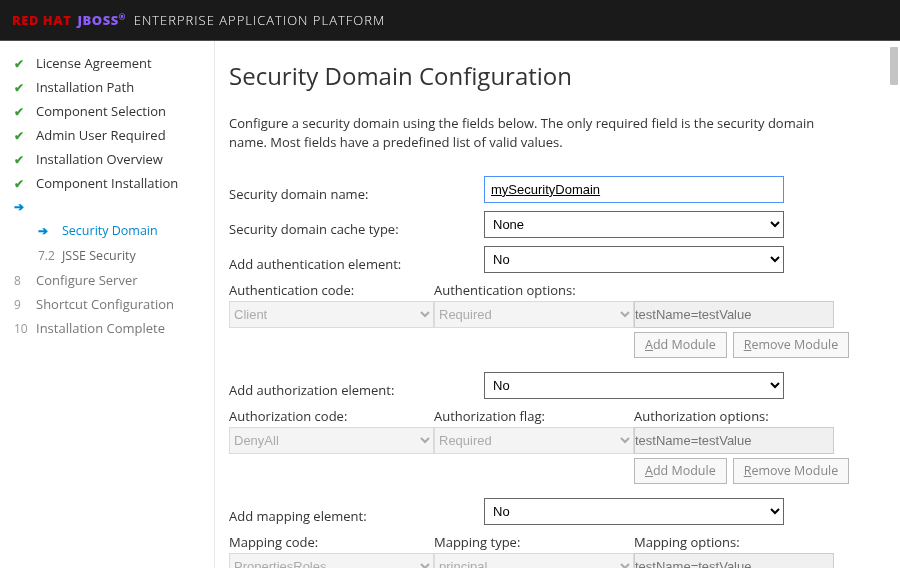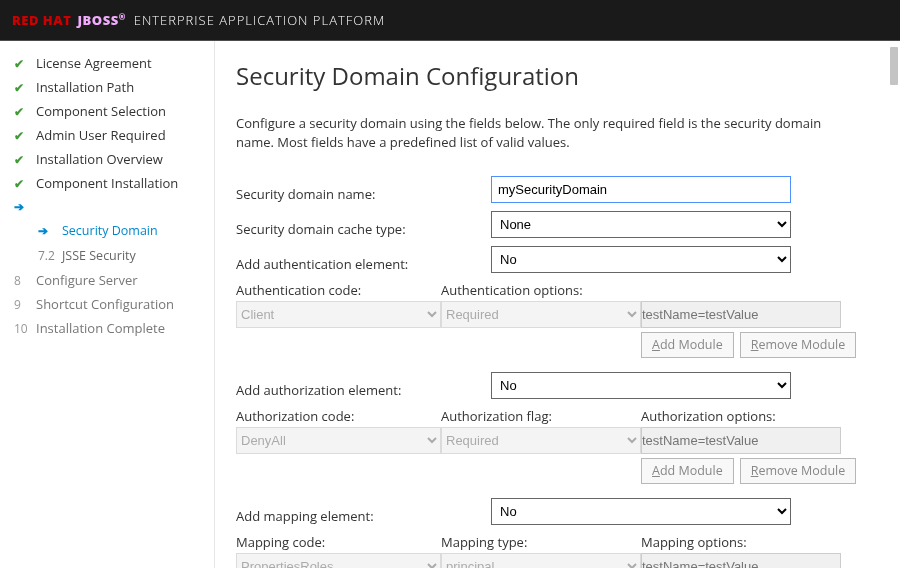--- a/index.html
+++ b/index.html
@@ -1,42 +1,42 @@
 <!DOCTYPE html>
 <html><head>
 <meta charset="utf-8">
 <style>
   * { box-sizing: border-box; margin: 0; padding: 0; }
   body { font-family: "Open Sans", "Helvetica Neue", Arial, sans-serif; font-size: 13px; color: #333; background: #fff; width: 900px; height: 568px; overflow: hidden; }
   .header { background: #1a1a1a; color: #fff; height: 40px; display: flex; align-items: center; padding: 0 12px; }
   .header .brand-red { color: #c00; font-weight: 800; letter-spacing: 0.5px; }
-  .header .brand-sub { color: #f0abfc; font-weight: 800; margin-left: 6px; letter-spacing: 0.5px;}
+  .header .brand-sub { color: #8b5cf6; font-weight: 800; margin-left: 6px; letter-spacing: 0.5px;}
   .header .brand-light { color: #fff; font-weight: 300; margin-left: 8px; letter-spacing: 1px;}
   .header-bottom { height:1px; background:#4d4d4d;}
-  .container { display: flex; height: 527px; gap: 7px; }
+  .container { display: flex; height: 527px; }
   .sidebar { width: 215px; background: #fff; border-right: 1px solid #e6e6e6; padding: 10px 0; font-size: 13px; }
   .sidebar .item { display: flex; align-items: center; padding: 3px 10px 3px 14px; color: #333; cursor: pointer; }
   .sidebar .item .ic { width: 22px; text-align:left; font-size:12px; }
   .sidebar .item.done .ic { color: #3f9c35; font-weight:bold;}
   .sidebar .item.current .ic { color: #0088ce; font-weight:bold;}
   .sidebar .item.current { color:#0088ce;}
   .sidebar .item.pending .ic { color: #999; font-weight:normal; font-size:12px; width:22px;}
   .sidebar .item.pending { color:#777;}
   .sidebar .sub { padding-left: 38px; display:flex; align-items:flex-start; padding-top:4px; padding-bottom:4px; font-size:12.5px; cursor:pointer; color:#666;}
   .sidebar .sub.active { color:#0088ce; }
   .sidebar .sub .subic { width:24px; color:#0088ce; font-weight:bold; font-size:12px;}
   .sidebar .sub .subnum { width:24px; color:#888; font-size:12px;}
   .main { flex:1; padding: 18px 26px 0 14px; overflow-y:auto; position:relative; }
   .scrollbar { position:absolute; right:2px; top:6px; width:8px; height:38px; background:#c4c4c4; border-radius:1px; }
   .main h1 { font-size: 24px; font-weight: 400; color:#333; margin-bottom: 22px; }
   .main .desc { font-size: 13px; color:#333; line-height:1.45; margin-bottom: 24px; max-width: 600px;}
   .formrow { display:flex; align-items:flex-end; margin-bottom:8px;}
   .formrow .lbl { width: 255px; font-size:13px; color:#333; }
   .formrow .ctl { flex:1; max-width:300px;}
-  .formrow input[type=text] { width:100%; height:27px; border:1px solid #4d90fe; padding:0 6px; font-size:13px; background:#fff;}
+  .formrow input[type=text] { width:100%; height:27px; border:1px solid #4d90fe; padding:0 6px; font-size:13px; background:#fff;text-decoration:underline;}
   .formrow select { width:100%; height:27px; border:1px solid #666; font-size:13px; background:#fff; padding-left:4px;}
   .triple-head { display:flex; margin-top:6px; font-size:13px; color:#333; }
   .triple-head > div { padding-bottom:2px;}
   .triple-row { display:flex; margin-bottom:2px;}
   .col1 { width: 205px; }
   .col2 { width: 200px; }
   .col3 { width: 200px; }
   .triple-row select, .triple-row input { width:100%; height:27px; border:1px solid #bbb; font-size:13px; color:#888; background:#f0f0f0;}
   .triple-row select:disabled, .triple-row input:disabled { background:#f0f0f0; color:#888; border:1px solid #ccc;}
   .btnrow { display:flex; gap:6px; margin:4px 0 14px 0; justify-content:flex-start; padding-left:405px;}

